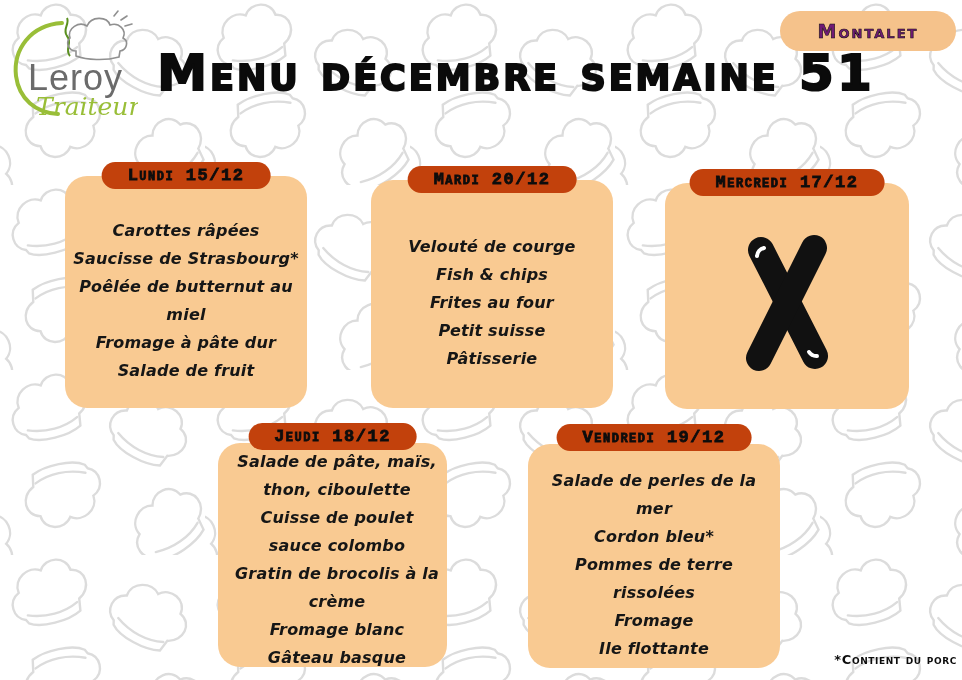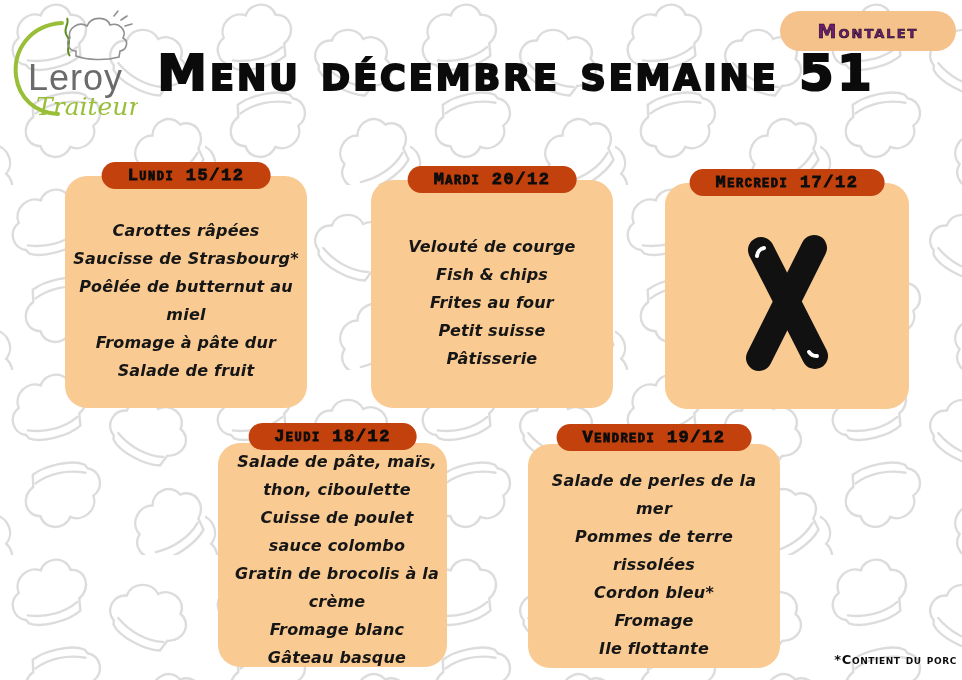--- a/index.html
+++ b/index.html
@@ -152,22 +152,22 @@
         <div class="menu-item">Gratin de brocolis à la crème</div>
         <div class="menu-item">Fromage blanc</div>
         <div class="menu-item">Gâteau basque</div>
       </div>
   </div>
 
   <div class="card card-vendredi row2" id="card-vendredi">
     <div class="pill">Vendredi 19/12</div>
     <div class="items">
         <div class="menu-item">Salade de perles de la mer</div>
+        <div class="menu-item">Cordon bleu*</div>
         <div class="menu-item">Pommes de terre rissolées</div>
-        <div class="menu-item">Cordon bleu*</div>
         <div class="menu-item">Fromage</div>
         <div class="menu-item">Ile flottante</div>
       </div>
   </div>
 
   <div class="footnote">*Contient du porc</div>
 
 </div>
 
 </body></html>

